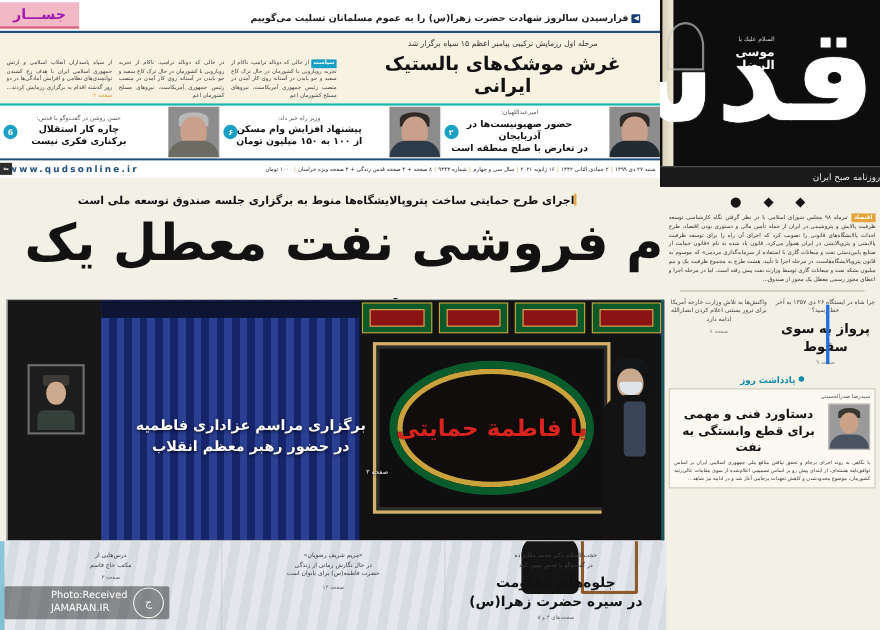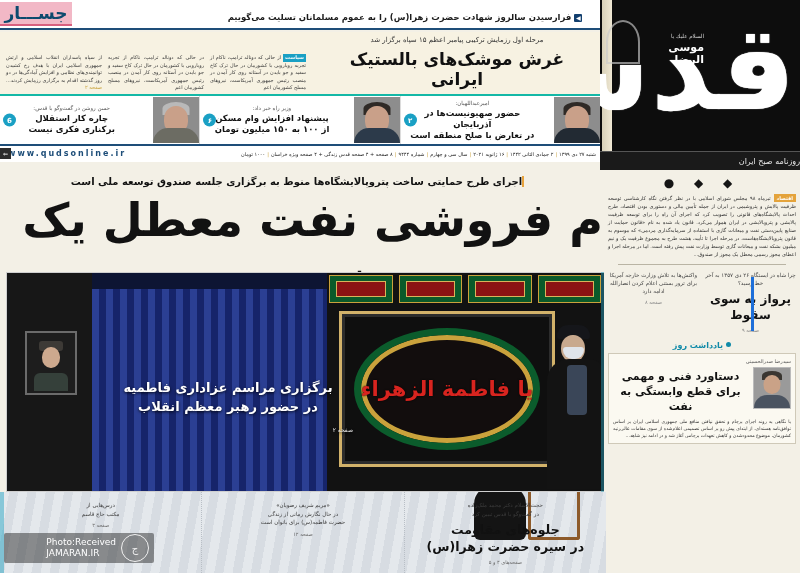--- a/index.html
+++ b/index.html
@@ -8,23 +8,23 @@
   #page{
     position:relative;width:800px;height:573px;overflow:hidden;
     background:#f3f0e6;
   }
   
   .topbar{
     position:absolute;left:0;top:0;width:800px;height:30px;background:#ffffff;
   }
   .jostar-tab{
     position:absolute;left:0;top:2px;width:72px;height:22px;
-    background:#f2b8c6;color:#0c4a6e;
+    background:#f2b8c6;color:#a21caf;
     display:flex;align-items:center;justify-content:center;
-    font-size:17px;font-weight:bold;letter-spacing:1px;
+    font-size:13px;font-weight:bold;letter-spacing:1px;
     border-bottom:2px solid #d8607f;
   }
   .condolence{
     position:absolute;right:200px;top:12px;width:390px;text-align:center;
     font-size:8.5px;color:#1c1c1c;white-space:nowrap;font-weight:bold;
   }
   .condolence .bullet{
     display:inline-block;width:8px;height:8px;background:#123f6e;color:#fff;
     font-size:6px;line-height:8px;text-align:center;vertical-align:middle;
     margin-left:3px;border-radius:1px;
@@ -462,21 +462,21 @@
 
     <div class="banner-flags">
       <div class="flag"></div>
       <div class="flag"></div>
       <div class="flag"></div>
       <div class="flag"></div>
     </div>
 
     <div class="calligraphy">
       <div class="oval"></div>
-      <div class="ctext">یا فاطمة الزهراء</div>
+      <div class="ctext">یا فاطمة حمایتی</div>
     </div>
 
     <div class="seated">
       <div class="s-turban"></div>
       <div class="s-head"></div>
       <div class="s-mask"></div>
       <div class="s-robe"></div>
       <div class="s-sash"></div>
     </div>
 

